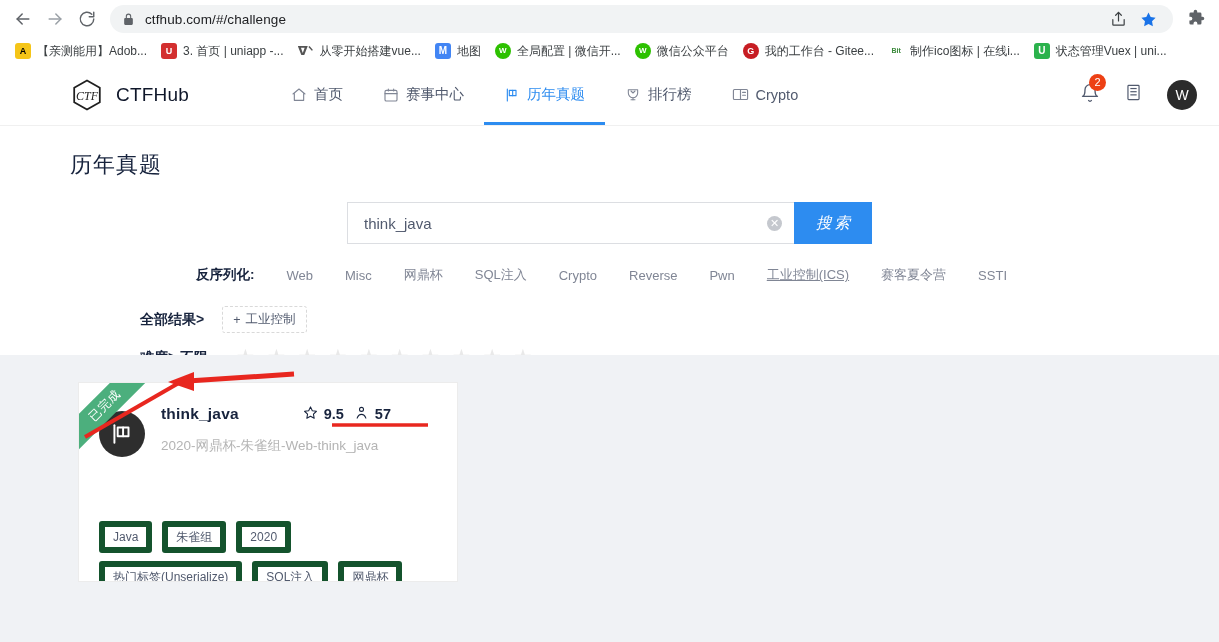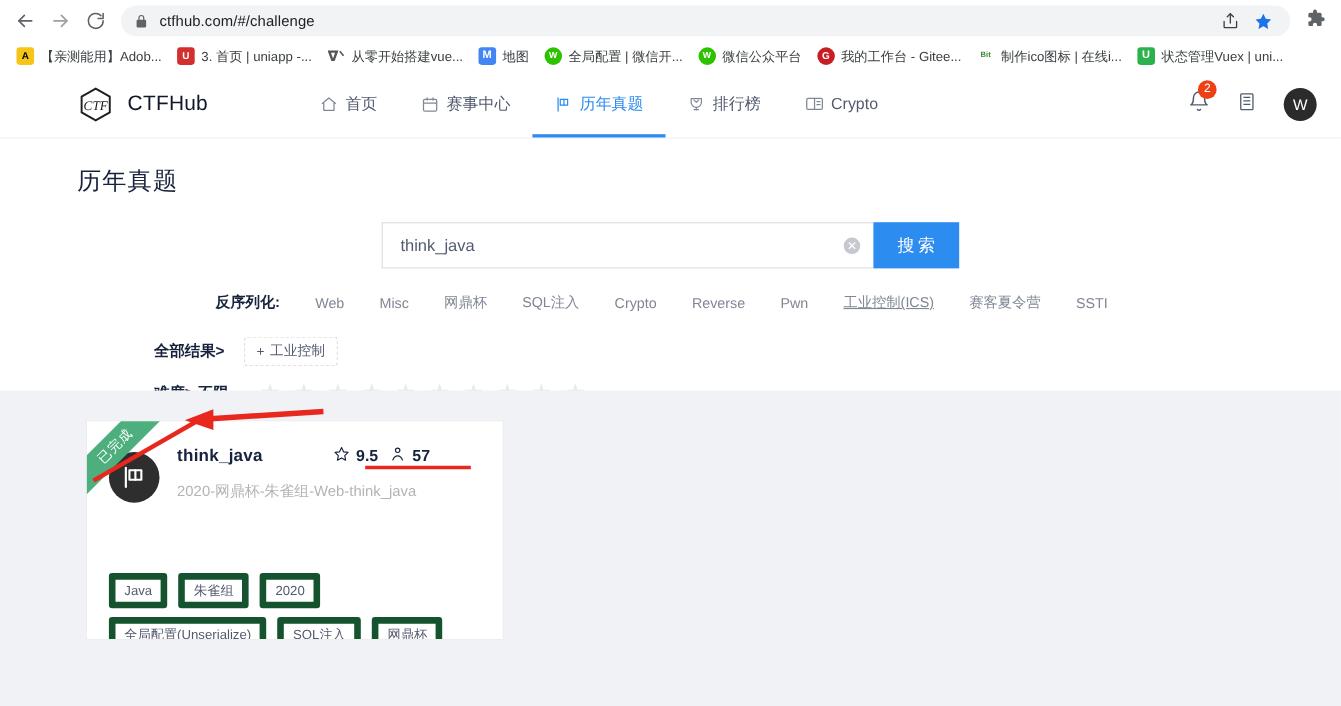--- a/index.html
+++ b/index.html
@@ -239,20 +239,21 @@
   }
   .search-btn {
     width: 78px;
     background: #2d8cf0;
     color: #fff;
     font-size: 15.5px;
     display: flex; align-items: center; justify-content: center;
     cursor: pointer;
     letter-spacing: 3px;
     padding-left: 3px;
+    font-style: italic;
   }
 
   .tags-row {
     display: flex;
     align-items: center;
     justify-content: center;
     margin-top: 22px;
     padding-right: 70px;
     gap: 0;
   }
@@ -660,21 +661,21 @@
             <span>57</span>
           </span>
         </div>
         <div class="card-desc">2020-网鼎杯-朱雀组-Web-think_java</div>
       </div>
     </div>
     <div class="card-tags">
       <span class="ctag">Java</span>
       <span class="ctag">朱雀组</span>
       <span class="ctag">2020</span>
-      <span class="ctag">全局配置(Unserialize)</span>
+      <span class="ctag">热门标签(Unserialize)</span>
       <span class="ctag">SQL注入</span>
       <span class="ctag">网鼎杯</span>
       <span class="ctag">Web</span>
     </div>
   </div>
 </div>
 
 <svg class="annot" style="left:160px; top:368px; width:135px; height:26px;" viewBox="0 0 135 26">
   <line x1="134" y1="6" x2="28" y2="13" stroke="#e8271f" stroke-width="5"></line>
   <polygon points="8,14 34,4 34,23" fill="#e8271f"></polygon>

